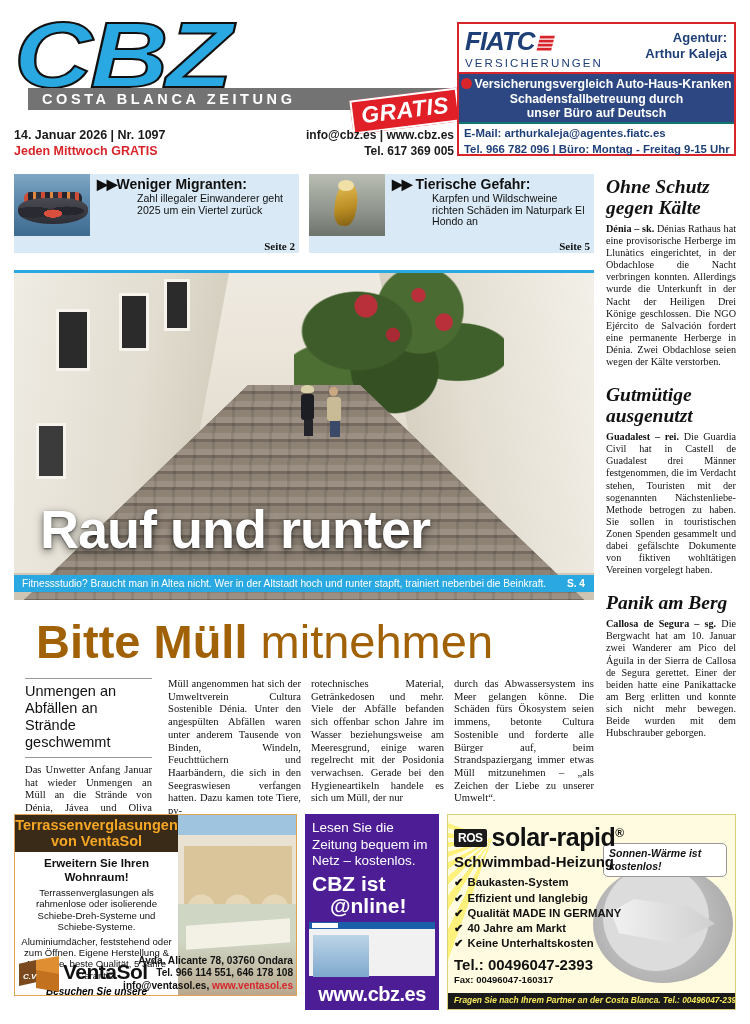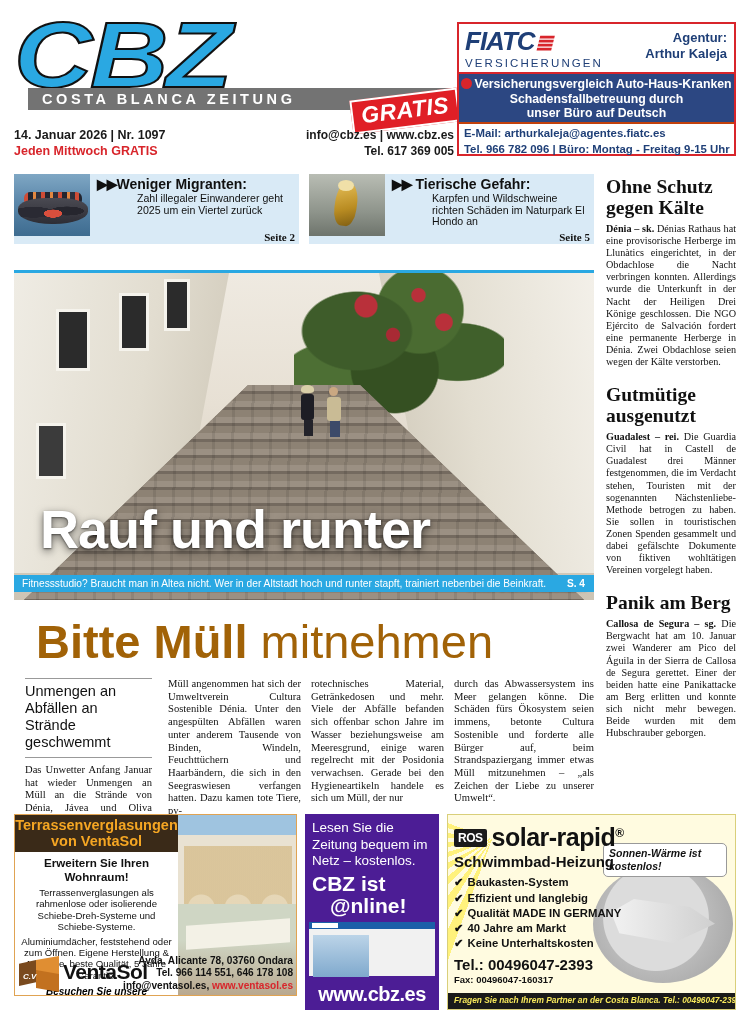--- a/index.html
+++ b/index.html
@@ -73,25 +73,25 @@
     background:#2C4782; color:#fff; text-align:center;
     padding:3px 2px 4px 2px; height:48px;
   }
   .fiatc-mid .l1 { font-weight:bold; font-size:12.3px; line-height:14.5px; white-space:nowrap;}
   .fiatc-mid .l2 { font-weight:bold; font-size:12.3px; line-height:14.5px; }
   .fiatc-mid .l3 { font-weight:bold; font-size:12.3px; line-height:14.5px; }
   .fiatc-dot {
     display:inline-block; width:11px; height:11px; border-radius:50%;
     background:#D8252B; vertical-align:-1px; margin-right:2px;
   }
-  .fiatc-bot { padding:2px 21px 0 5px; border-top:2px solid #c2410c; }
+  .fiatc-bot { padding:2px 21px 0 5px; border-top:2px solid #0f766e; }
   .fiatc-bot div { font-size:11.4px; font-weight:bold; color:#1F3F77; line-height:15.5px; white-space:nowrap;}
 
   
-  .teasers { position:absolute; left:14px; top:174px; width:580px; height:70px; display:flex; gap:10px;}
+  .teasers { position:absolute; left:14px; top:174px; width:580px; height:79px; display:flex; gap:10px;}
   .teaser { flex:1; display:flex; background:#D9EAF6; }
   .teaser-img { width:76px; height:62px; flex:none; position:relative; overflow:hidden; }
   .teaser-txt { padding:2px 4px 0 7px; flex:1; position:relative; }
   .teaser-head { font-weight:bold; font-size:14px; color:#101010; line-height:17px; white-space:nowrap;}
   .teaser-head .arrows { letter-spacing:-1px; }
   .teaser-body { font-size:10.6px; color:#101010; line-height:11.7px;margin-left:40px; }
   .teaser-page {
     position:absolute; right:4px; bottom:1px;
     font-family:"Liberation Serif", serif; font-weight:bold; font-size:11px; color:#101010;
   }
@@ -228,21 +228,21 @@
     font-size:10.6px; line-height:12.7px; text-align:justify; color:#111;
   }
   .story-c1 { left:168px; }
   .story-c2 { left:311px; }
   .story-c3 { left:454px; width:140px; }
 
   
   .rightcol { position:absolute; left:606px; top:176px; width:130px; }
   .rc-head {
     font-family:"Liberation Serif", serif; font-weight:bold;
-    font-size:19.5px; line-height:21px; color:#111; margin-bottom:5px;
+    font-size:19.5px; line-height:21px; color:#111; margin-bottom:5px;font-style:italic;
   }
   .rc-body {
     font-family:"Liberation Serif", serif;
     font-size:10.2px; line-height:12.1px; text-align:justify; color:#111;
   }
   .rc-body b { font-weight:bold; }
   .rc-gap { height:16px; }
 
   
   .ads { position:absolute; left:14px; top:814px; width:722px; height:196px; }

